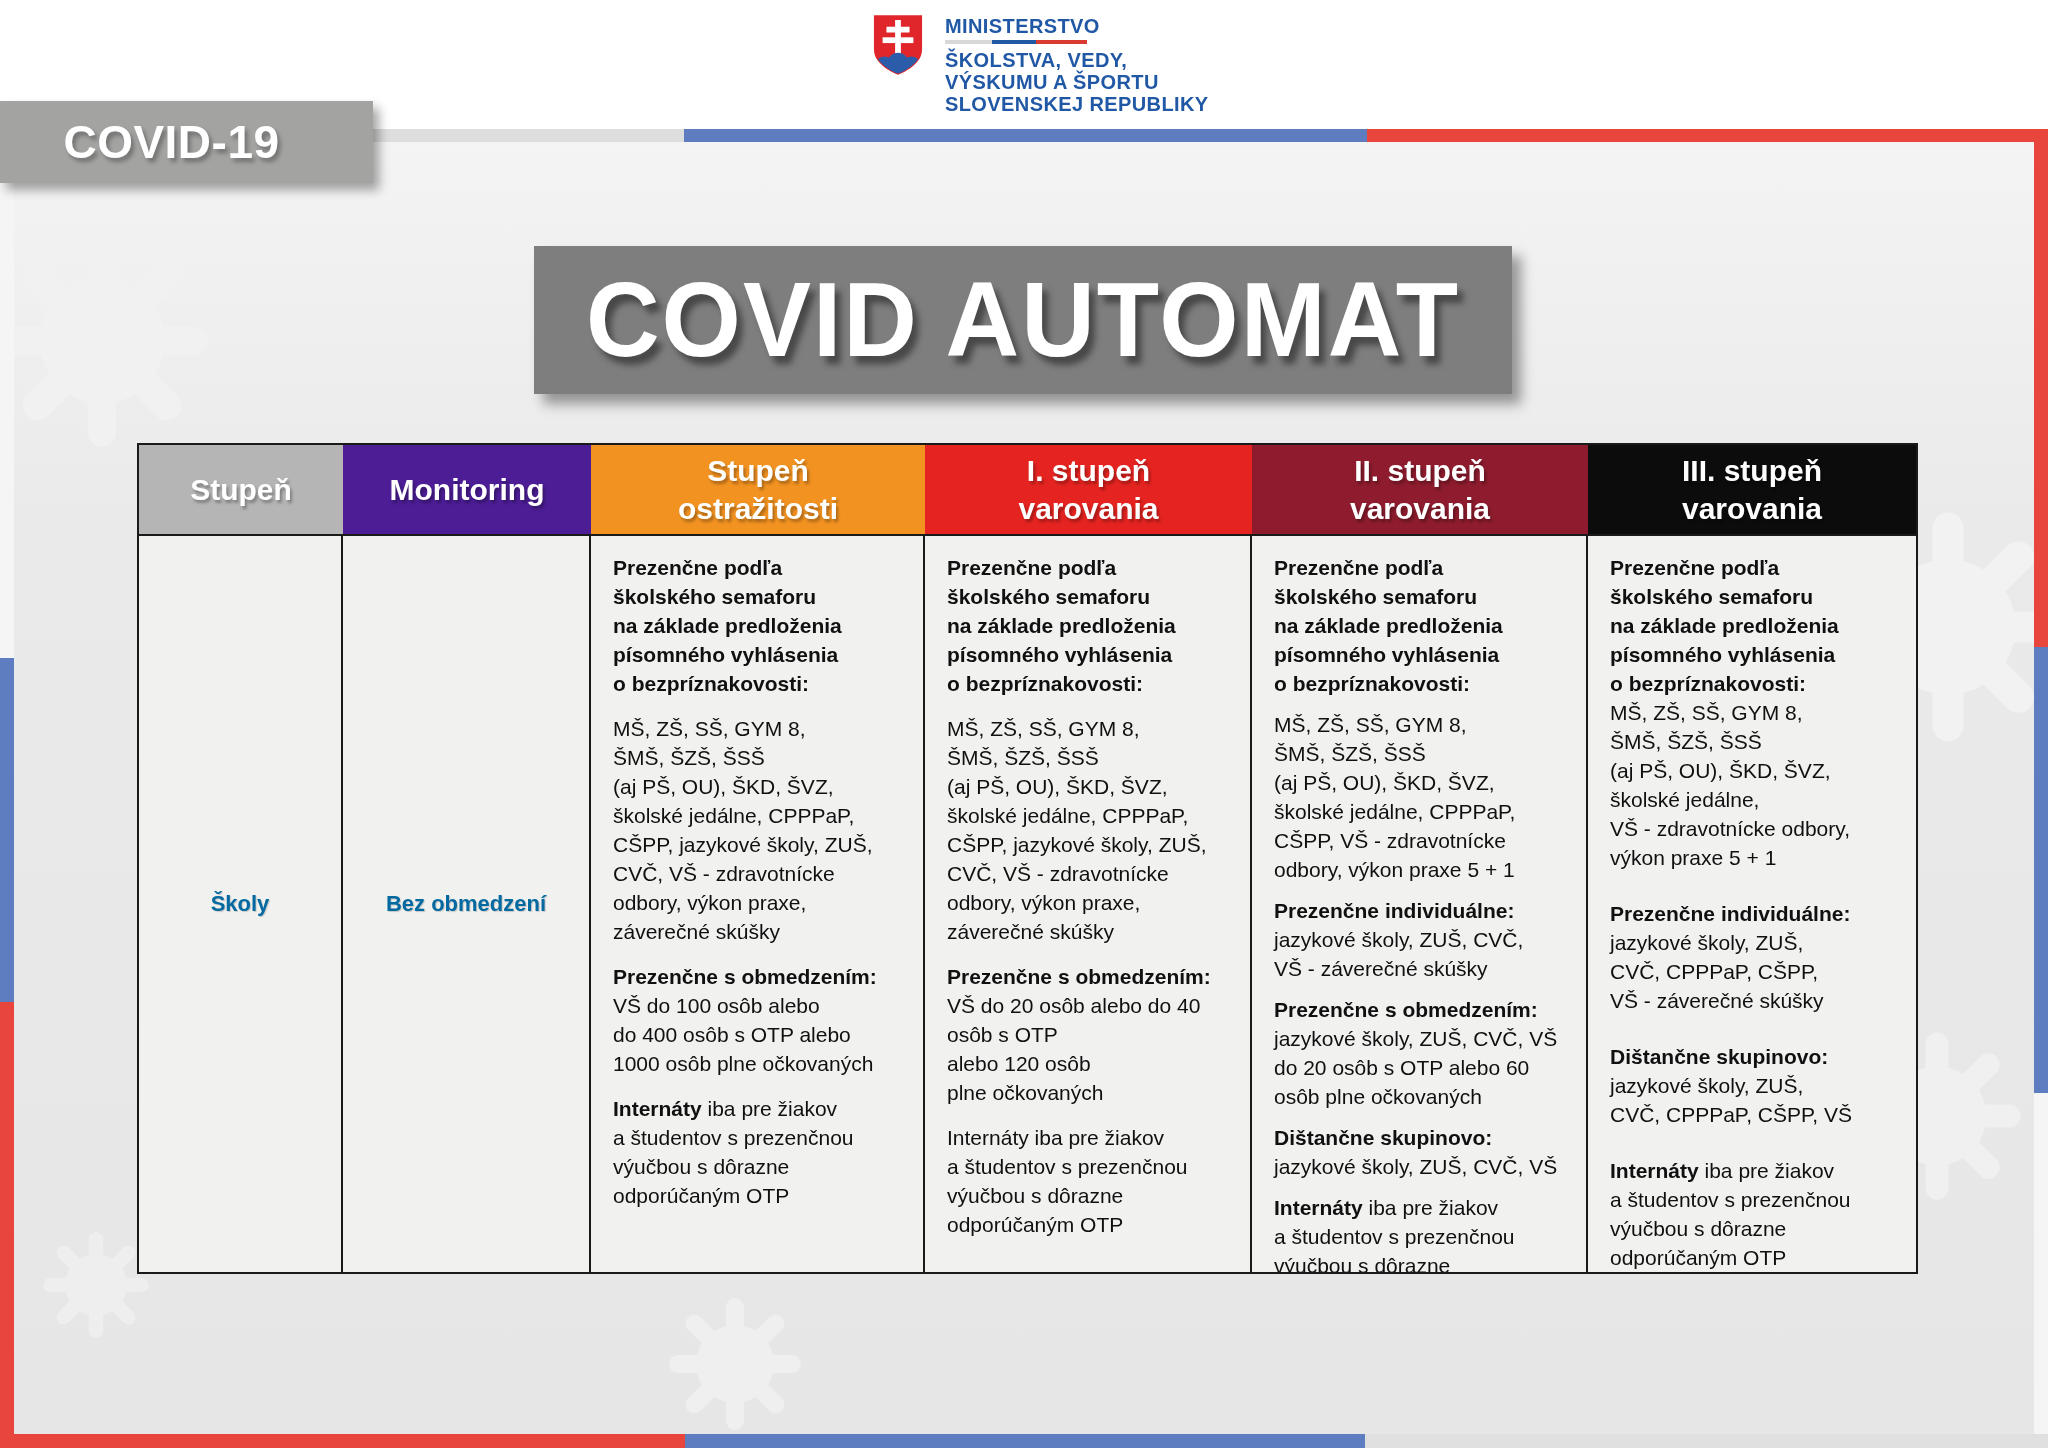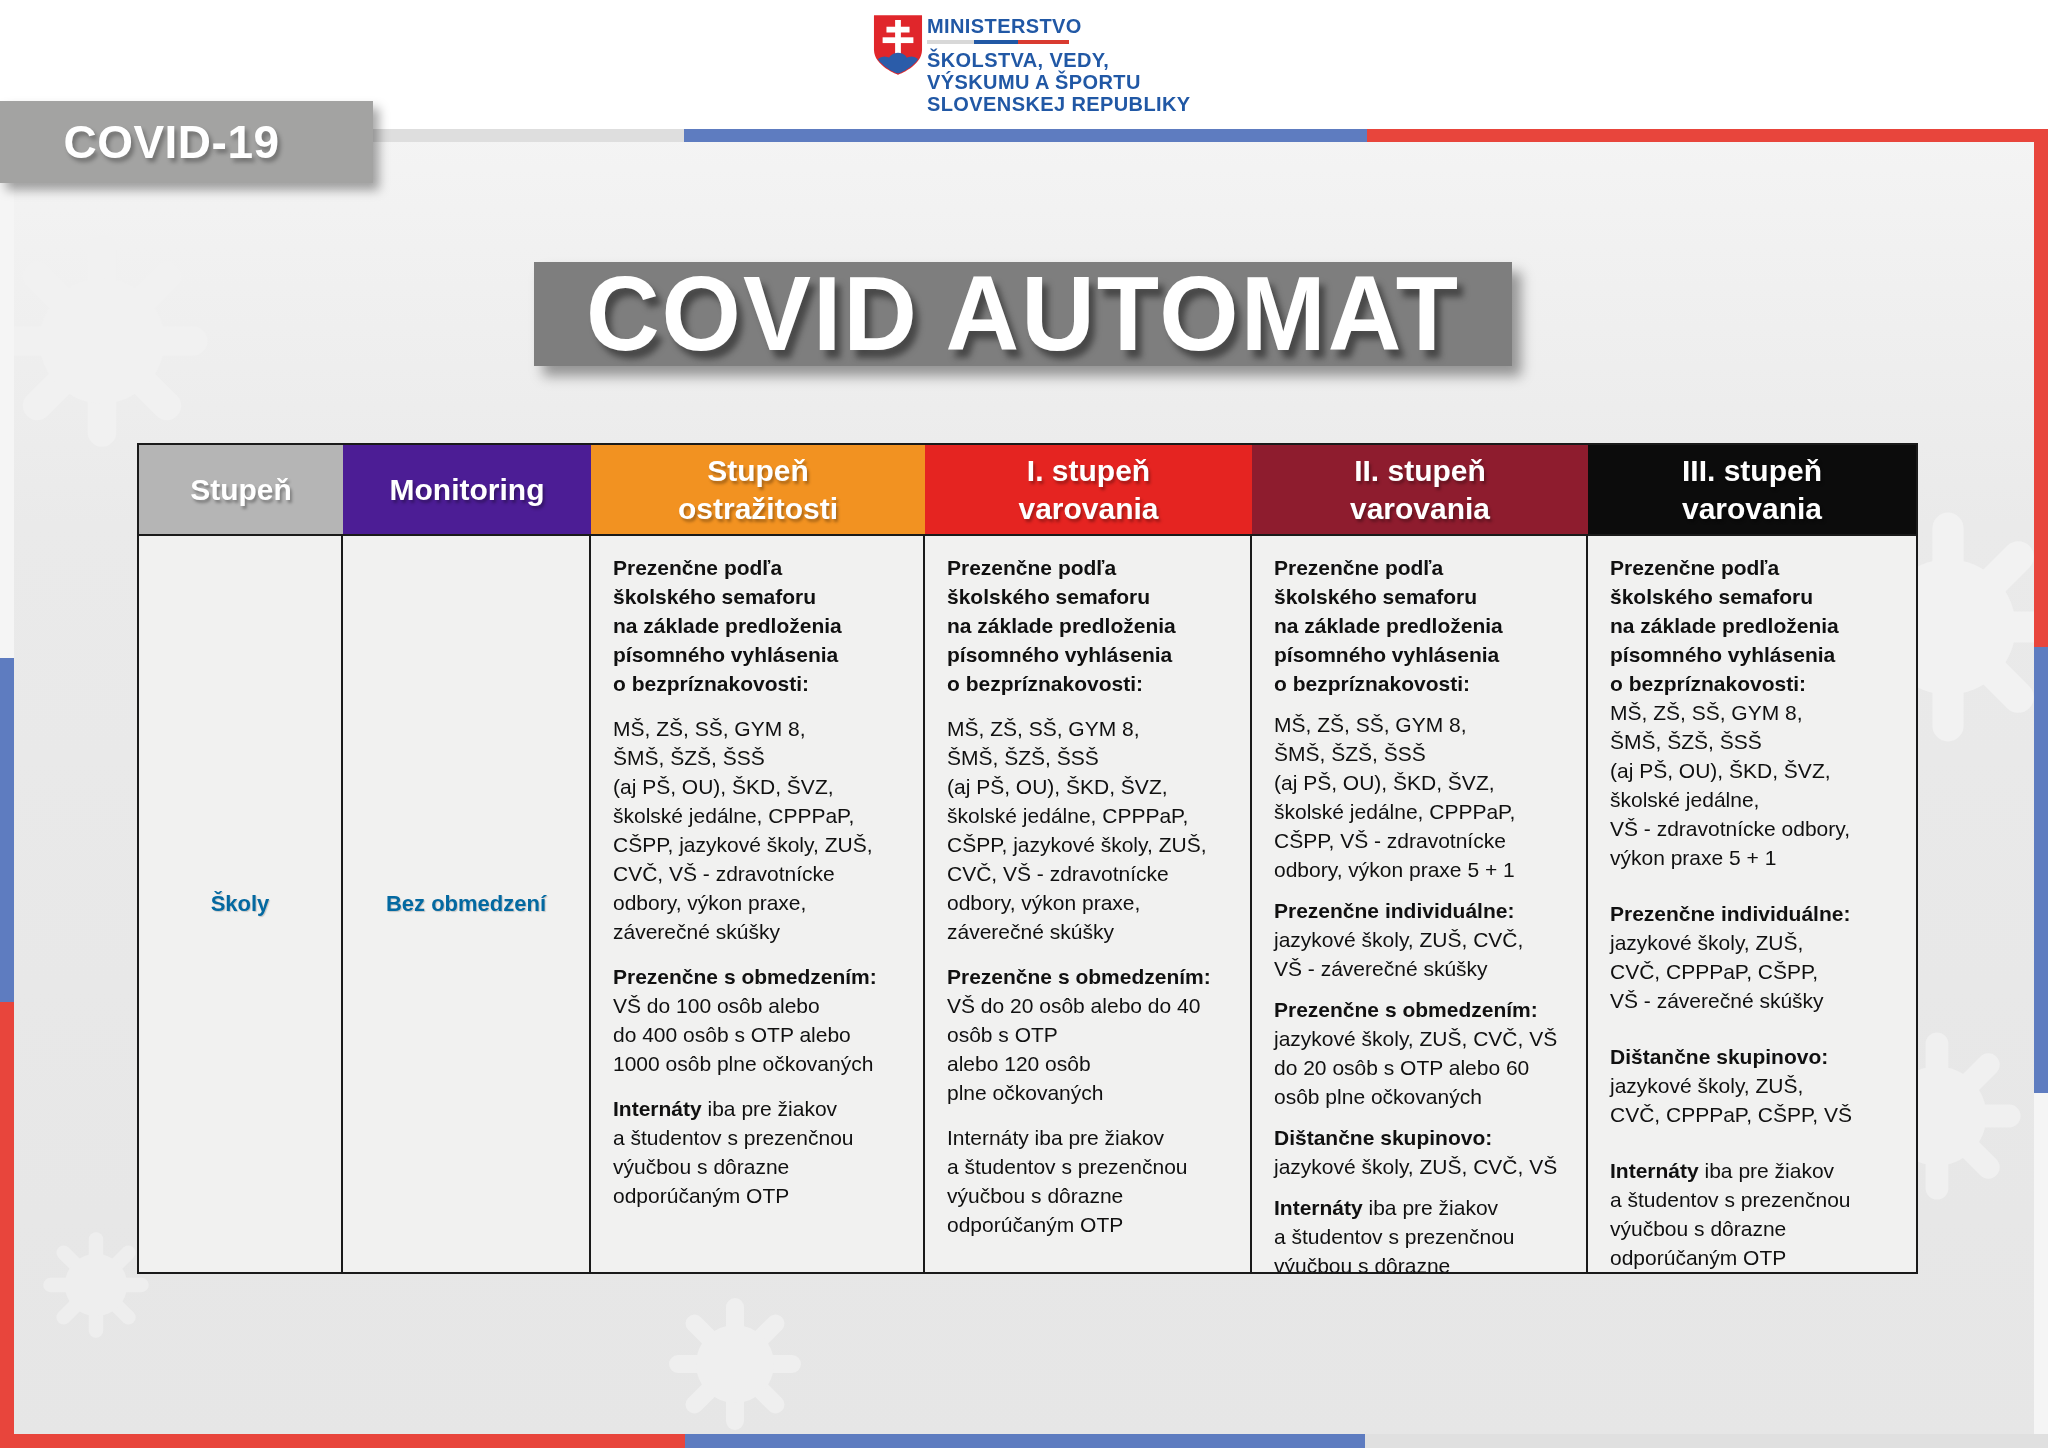--- a/index.html
+++ b/index.html
@@ -11,42 +11,42 @@
   
   .content-bg{
     position:absolute;left:0;top:129px;width:2048px;height:1319px;
     background:linear-gradient(180deg,#f4f4f4 0%,#eaeaea 30%,#e6e6e6 100%);
     z-index:0;
   }
   .virus-layer{position:absolute;left:0;top:129px;width:2048px;height:1319px;z-index:1;pointer-events:none;}
   
   .bar{position:absolute;z-index:2;}
   
-  .ministry-logo{position:absolute;left:873px;top:14px;display:flex;gap:4px;z-index:3;}
+  .ministry-logo{position:absolute;left:873px;top:14px;display:flex;gap:22px;z-index:3;}
   .logo-text{display:flex;flex-direction:column;}
   .logo-line{font-size:20px;font-weight:bold;color:#2158a5;letter-spacing:.4px;line-height:22px;white-space:nowrap;}
   .logo-line.first{line-height:24px;}
   .tricolor{display:flex;width:142px;height:4px;margin:2px 0 5px;}
   .tricolor span{height:4px;display:block;}
   
   .covid19-banner{
     position:absolute;left:0;top:101px;width:373px;height:82px;
     background:#a3a3a2;z-index:3;
     box-shadow:6px 7px 10px rgba(0,0,0,.35);
     display:flex;align-items:center;justify-content:center;
   }
   .covid19-banner .txt{
     color:#fff;font-weight:bold;font-size:46px;letter-spacing:.5px;
     padding-right:30px;text-shadow:3px 4px 4px rgba(0,0,0,.30);
   }
   .title-banner{
-    position:absolute;left:534px;top:246px;width:978px;height:104px;
+    position:absolute;left:534px;top:246px;width:978px;height:148px;
     background:#7e7e7e;z-index:3;
     box-shadow:9px 10px 12px rgba(0,0,0,.38);
-    display:flex;align-items:center;justify-content:center;margin-top:16px;
+    display:flex;align-items:center;justify-content:center;
   }
   .title-banner .txt{
     color:#fff;font-weight:bold;font-size:102px;letter-spacing:2px;
     white-space:nowrap;text-shadow:6px 7px 6px rgba(35,35,35,.6);
     transform:scaleY(1.04);
   }
   
   .automat-table{position:absolute;left:137px;top:443px;width:1781px;z-index:3;}
   .thead{display:grid;grid-template-columns:204px 248px 334px 327px 336px auto;height:91px;
          border:2px solid #1a1a1a;border-bottom:none;box-sizing:border-box;}

